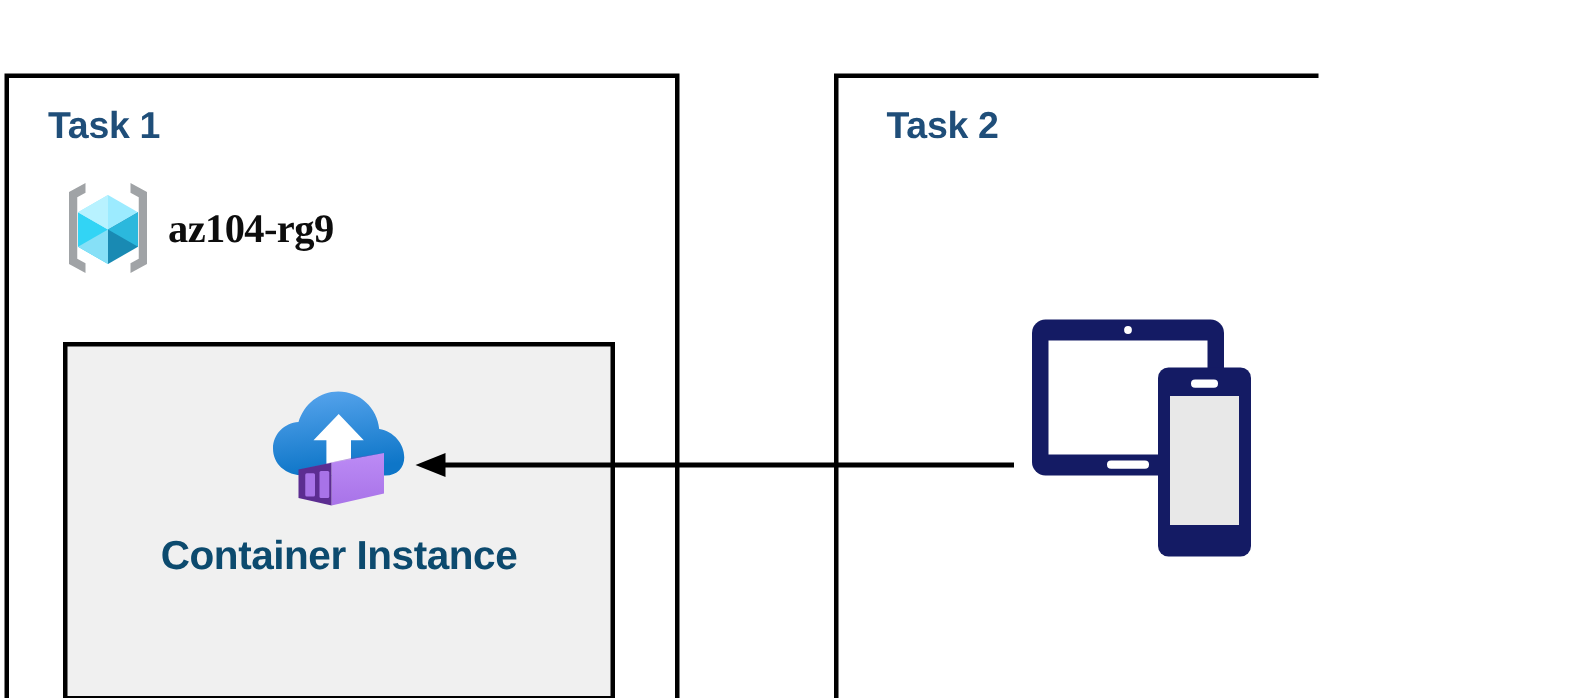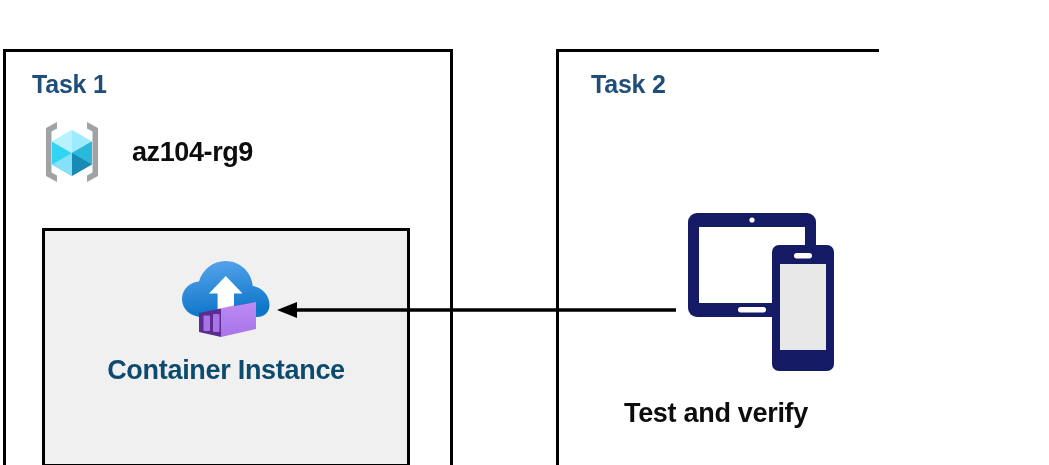--- a/index.html
+++ b/index.html
@@ -41,21 +41,22 @@
   #panel-task1 .panel-title { left: 26px; top: 18px; }
   #panel-task2 .panel-title { left: 32px; top: 18px; }
 
   
   #rg-row {
     position: absolute;
     left: 30px;
     top: 64px;
     display: flex;
     align-items: center;
-    gap: 24px;
+    gap: 4px;
+    font-family: Liberation Serif, serif;
   }
   #rg-icon { width: 72px; height: 72px; display: block; }
   #rg-label {
     font-size: 27px;
     font-weight: bold;
     color: #0d0d0d;
     letter-spacing: -0.4px;
     white-space: nowrap;
   }
 
@@ -206,20 +207,19 @@
 
     <rect x="52" y="98" width="28" height="5.5" rx="2.7" fill="#FFFFFF"></rect>
 
     <rect x="86" y="36" width="62" height="126" rx="7" ry="7" fill="#141B64"></rect>
 
     <rect x="108" y="44" width="18" height="5.5" rx="2.7" fill="#FFFFFF"></rect>
 
     <rect x="94" y="55" width="46" height="86" fill="#E8E8E8"></rect>
   </svg>
 
-  <div id="devices-label">Test and verify</div>
 
   <svg id="connector" viewBox="0 0 1049 465">
     <line x1="676" y1="264" x2="292" y2="264" stroke="#000000" stroke-width="3.4"></line>
     <polygon points="277,264 297,256 297,272" fill="#000000"></polygon>
   </svg>
 
 </div>
 
 </body></html>

